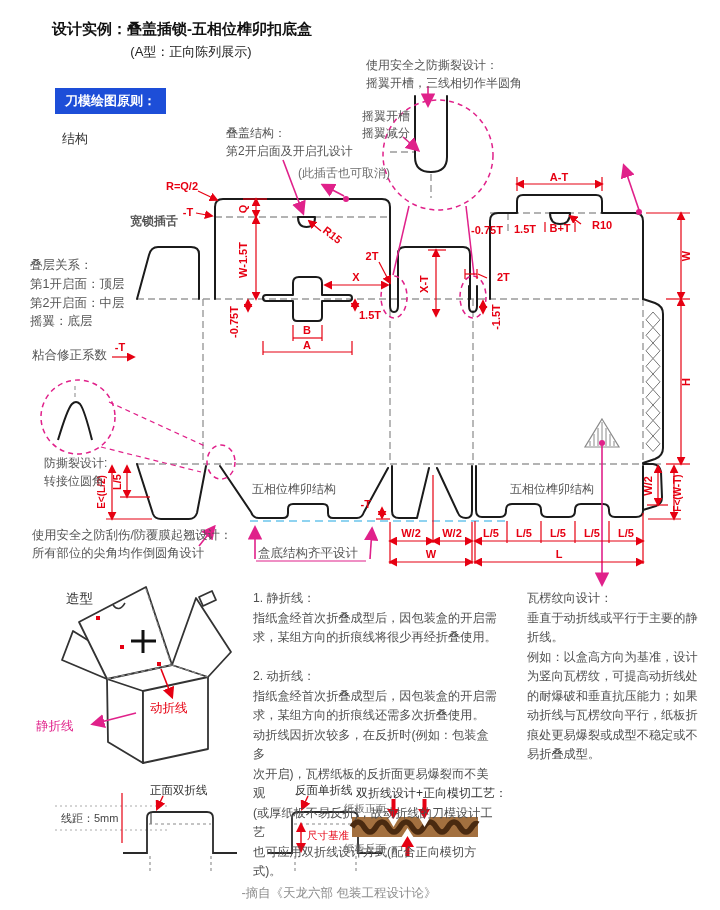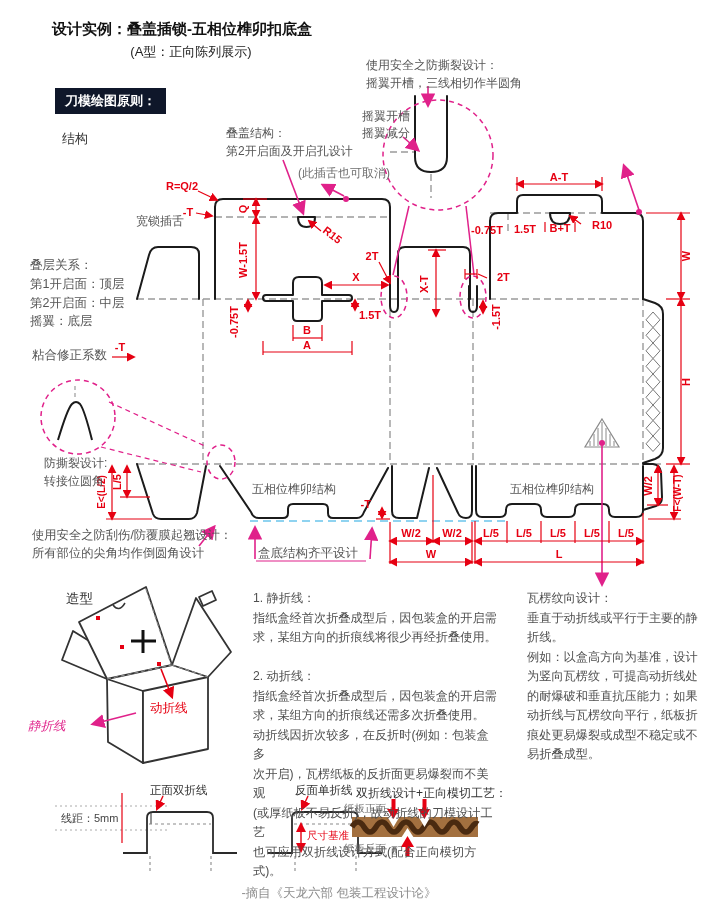--- a/index.html
+++ b/index.html
@@ -1,21 +1,21 @@
 <!DOCTYPE html>
 <html><head>
 <meta charset="utf-8">
 <style>
   html,body{margin:0;padding:0;background:#fff;}
   #stage{position:relative;width:720px;height:910px;background:#fff;overflow:hidden;
          font-family:"Liberation Sans",sans-serif;}
   .anno{position:absolute;font:12px/1.5 "Liberation Sans",sans-serif;color:#4a4a4a;white-space:pre-line;}
   .title{font-weight:bold;font-size:15px;color:#111;width:278px;}
   .subtitle{font-size:13px;color:#222;text-align:center;width:278px;}
-  .badge{background:#0f172a;color:#fff;font-size:13px;font-weight:bold;padding:3px 10px;white-space:nowrap;}
+  .badge{background:#1d4ed8;color:#fff;font-size:13px;font-weight:bold;padding:3px 10px;white-space:nowrap;}
   .grey{color:#555;}
   .lightgrey{color:#6e6e6e;}
   .red{color:#e60012;}
   .magenta{color:#e0218a;}
   .small{font-size:10.5px;}
   .cap{width:678px;text-align:center;color:#8d8d8d;font-size:12.5px;}
   .col{font-size:12.2px;line-height:1.6;color:#4f4f4f;}
   svg{position:absolute;left:0;top:0;}
   svg text.dim{font:600 11px "Liberation Sans",sans-serif;fill:#e60012;}
   svg text.dimsm{font:600 10px "Liberation Sans",sans-serif;fill:#e60012;}
@@ -311,32 +311,32 @@
 <div class="anno grey" style="left:362px;top:108px;line-height:1.45;">摇翼开槽
 摇翼减分</div>
 <div class="anno grey" style="left:226px;top:124px;">叠盖结构：
 第2开启面及开启孔设计</div>
 <div class="anno lightgrey" style="left:298px;top:164px;">(此插舌也可取消)</div>
 <div class="anno grey" style="left:30px;top:256px;font-size:12.5px;">叠层关系：
 第1开启面：顶层
 第2开启面：中层
 摇翼：底层</div>
 <div class="anno grey" style="left:32px;top:346px;font-size:12.5px;">粘合修正系数</div>
-<div class="anno grey" style="left:136px;top:212px;">宽锁插舌</div>
+<div class="anno grey" style="left:130px;top:212px;font-weight:bold;">宽锁插舌</div>
 <div class="anno grey" style="left:44px;top:454px;">防撕裂设计:
 转接位圆角</div>
 <div class="anno grey" style="left:32px;top:526px;font-size:12.3px;">使用安全之防刮伤/防覆膜起翘设计：
 所有部位的尖角均作倒圆角设计</div>
 <div class="anno grey" style="left:252px;top:480px;">五相位榫卯结构</div>
 <div class="anno grey" style="left:510px;top:480px;">五相位榫卯结构</div>
 <div class="anno grey" style="left:258px;top:544px;font-size:12.5px;">盒底结构齐平设计</div>
 
 <div class="anno" style="left:66px;top:589px;font-size:13.5px;color:#333;">造型</div>
 <div class="anno red" style="left:150px;top:699px;font-size:12.5px;">动折线</div>
-<div class="anno magenta" style="left:28px;top:717px;font-size:12.5px;font-style:italic;">静折线</div>
+<div class="anno magenta" style="left:36px;top:717px;font-size:12.5px;">静折线</div>
 
 <div class="anno col" style="left:253px;top:589px;width:246px;">1. 静折线：
 指纸盒经首次折叠成型后，因包装盒的开启需
 求，某组方向的折痕线将很少再经折叠使用。
 
 2. 动折线：
 指纸盒经首次折叠成型后，因包装盒的开启需
 求，某组方向的折痕线还需多次折叠使用。
 动折线因折次较多，在反折时(例如：包装盒多
 次开启)，瓦楞纸板的反折面更易爆裂而不美观

